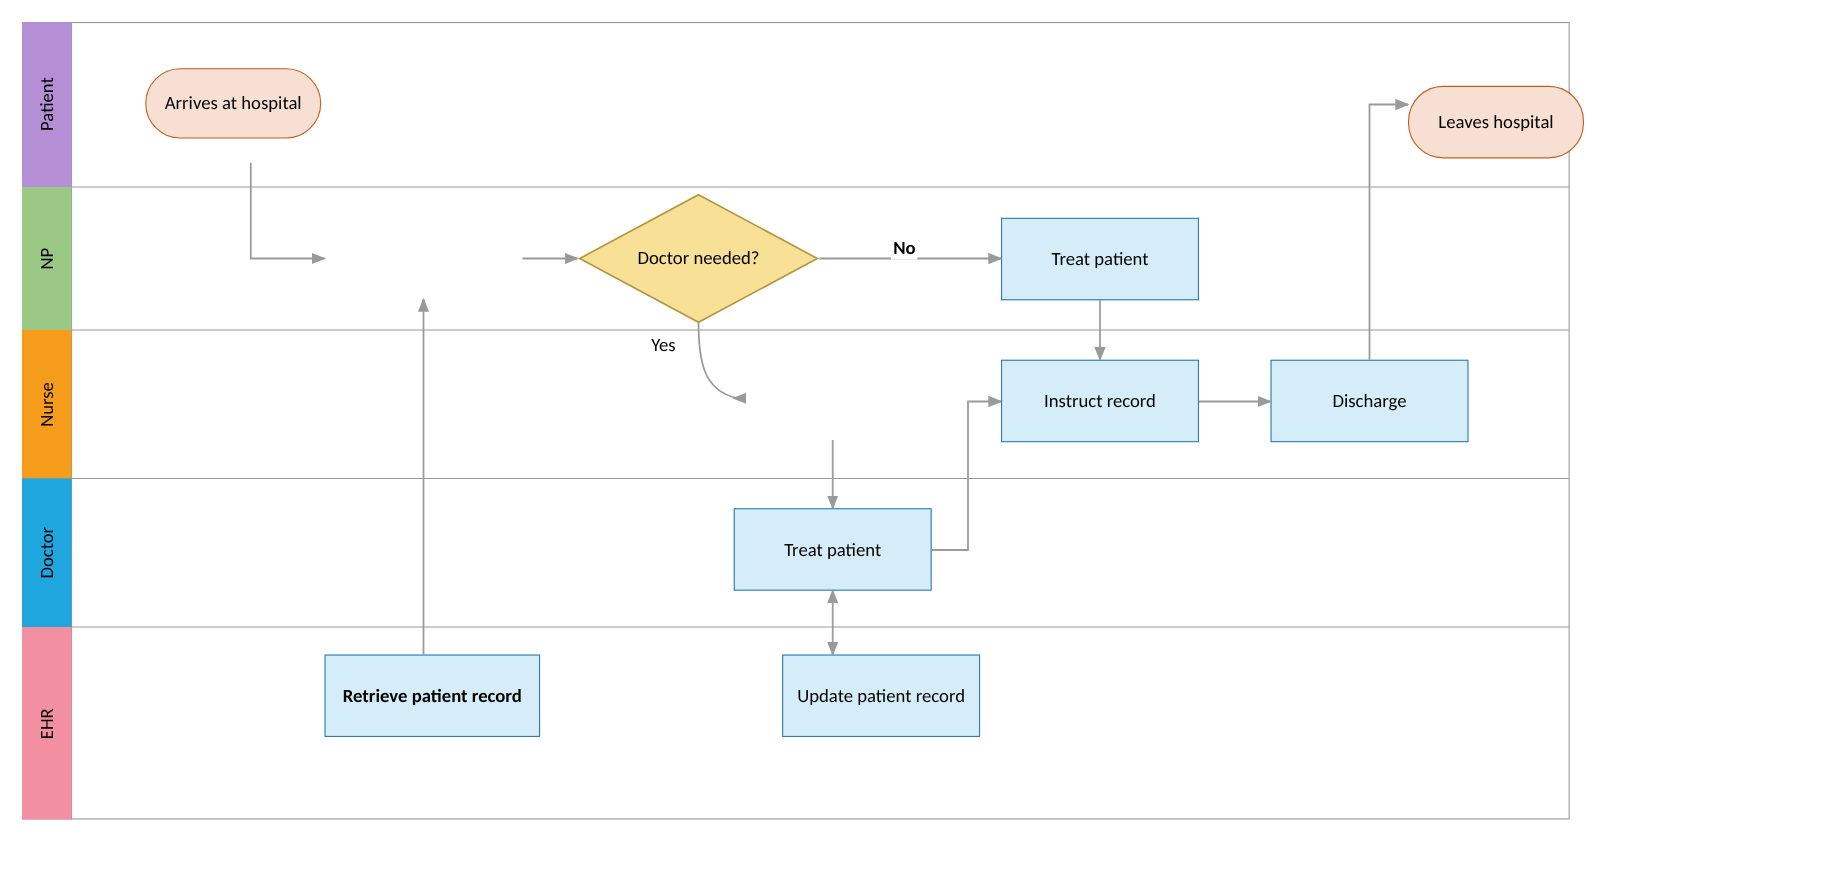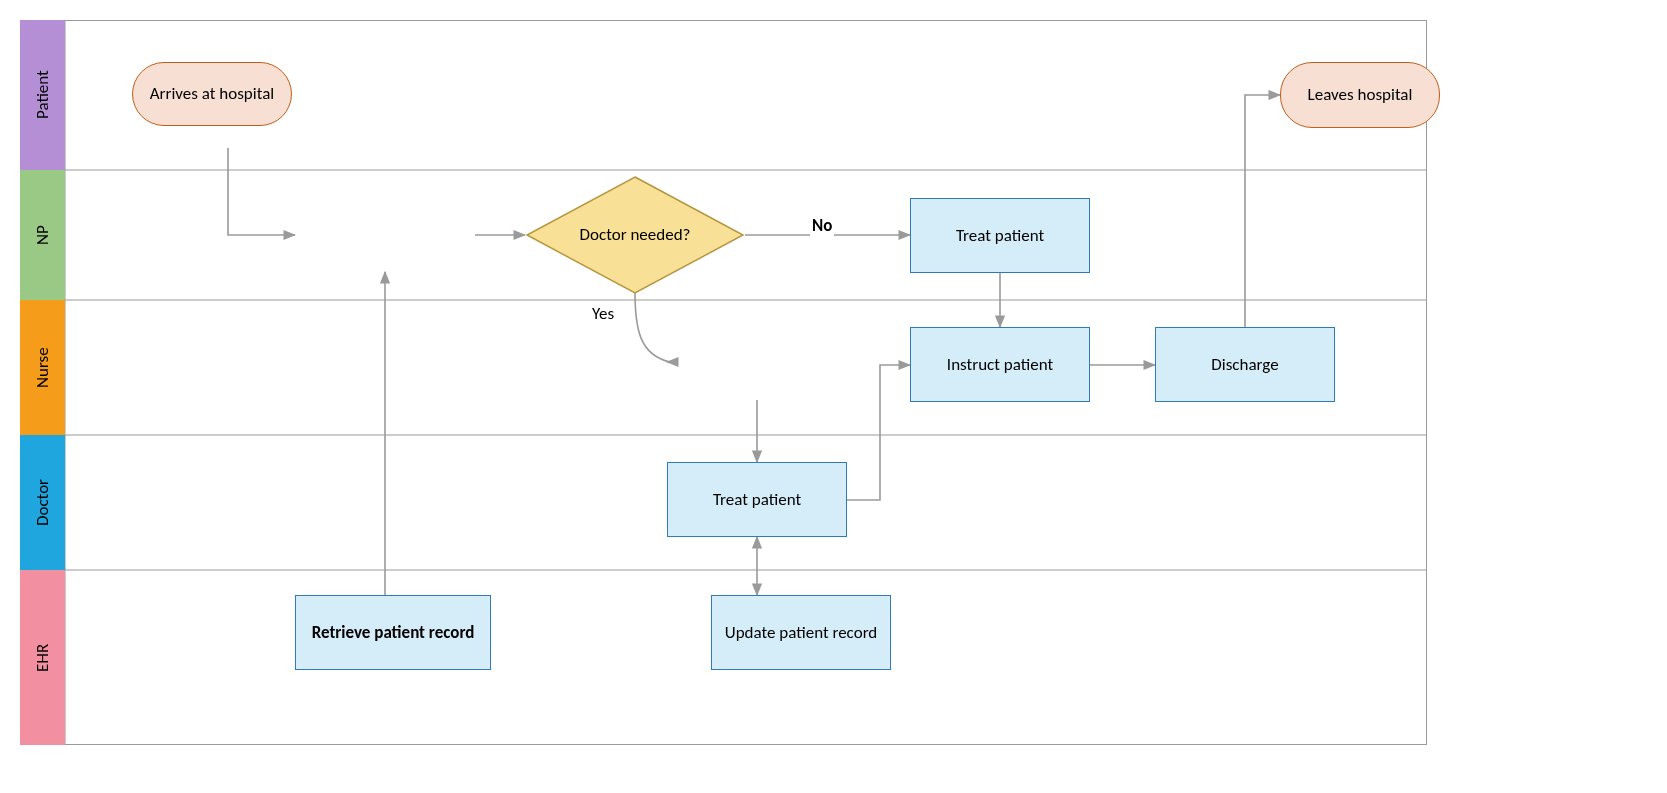--- a/index.html
+++ b/index.html
@@ -126,33 +126,33 @@
 
       <path d="M 365 575 L 365 252" marker-end="url(#arrow)"></path>
 
       <path d="M 1070 345 L 1135 345" marker-end="url(#arrow)"></path>
 
       <path d="M 1225 307 L 1225 75 L 1260 75" marker-end="url(#arrow)"></path>
     </g>
   </svg>
 
   <div class="node terminator" style="left:112px; top:42px; width:160px; height:64px;">Arrives at hospital</div>
-  <div class="node terminator" style="left:1260px; top:42px; width:160px; height:66px;">Leaves hospital</div>
+  <div class="node terminator" style="left:1260px; top:58px; width:160px; height:66px;">Leaves hospital</div>
 
 
   <div class="diamond-wrap" style="left:505px; top:155px; width:220px; height:120px;">
     <svg width="220" height="120" style="position:absolute;top:0;left:0;">
       <polygon points="110,2 218,60 110,118 2,60" fill="#F8E197" stroke="#B5953D" stroke-width="1.5"></polygon>
     </svg>
     <div class="diamond-label">Doctor needed?</div>
   </div>
 
   <div class="node process" style="left:890px; top:178px; width:180px; height:75px;">Treat patient</div>
 
-  <div class="node process" style="left:890px; top:307px; width:180px; height:75px;">Instruct patient</div>
+  <div class="node process" style="left:890px; top:307px; width:180px; height:75px;">Instruct record</div>
   <div class="node process" style="left:1135px; top:307px; width:180px; height:75px;">Discharge</div>
 
   <div class="node process" style="left:647px; top:442px; width:180px; height:75px;">Treat patient</div>
 
   <div class="node process" style="left:275px; top:575px; width:196px; height:75px;font-weight:bold;">Retrieve patient record</div>
   <div class="node process" style="left:647px; top:575px; width:180px; height:75px;margin-left:44px;">Update patient record</div>
 
   <div class="edge-label" style="left:790px; top:195px;font-weight:bold;">No</div>
   <div class="edge-label" style="left:570px; top:283px;">Yes</div>
 

